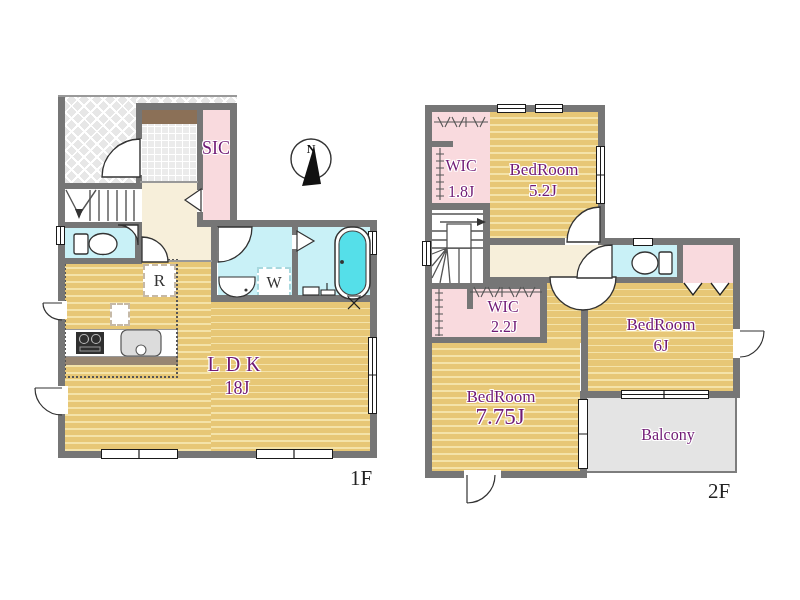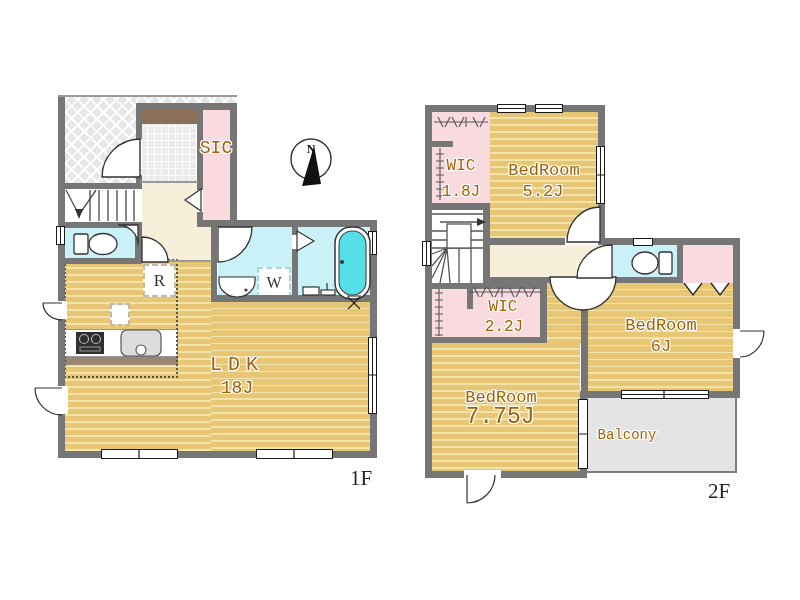--- a/index.html
+++ b/index.html
@@ -25,22 +25,22 @@
   .cstrip{background:#988672;z-index:3;}
   .dotted{border:2px dotted #555;z-index:3;background:transparent;}
   .dbox{background:#fff;border:2px dashed #c6b9a6;z-index:3;display:flex;align-items:center;justify-content:center;
         font-size:17px;color:#333;}
   .dboxw{background:#fff;border:2px dashed #a8d8de;z-index:3;display:flex;align-items:center;justify-content:center;
         font-size:16px;color:#333;}
   .win-h{z-index:5;border:1px solid #1a1a1a;background:linear-gradient(to bottom,#fff 0 44%,#1a1a1a 44% 56%,#fff 56% 100%);}
   .win-v{z-index:5;border:1px solid #1a1a1a;background:linear-gradient(to right,#fff 0 44%,#1a1a1a 44% 56%,#fff 56% 100%);}
   .gap{background:#fff;z-index:5;}
   svg.overlay{position:absolute;left:0;top:0;z-index:9;pointer-events:none;}
-  .lbl{position:absolute;transform:translate(-50%,-50%);z-index:10;color:#a16207;white-space:nowrap;
-       text-shadow:-1px -1px 0 #fff,1px -1px 0 #fff,-1px 1px 0 #fff,1px 1px 0 #fff,-1px 0 0 #fff,1px 0 0 #fff,0 -1px 0 #fff,0 1px 0 #fff;font-family:Liberation Mono, monospace;}
+  .lbl{position:absolute;transform:translate(-50%,-50%);z-index:10;color:#701a75;white-space:nowrap;
+       text-shadow:-1px -1px 0 #fff,1px -1px 0 #fff,-1px 1px 0 #fff,1px 1px 0 #fff,-1px 0 0 #fff,1px 0 0 #fff,0 -1px 0 #fff,0 1px 0 #fff;}
   .flabel{position:absolute;transform:translate(-50%,-50%);z-index:10;color:#222;font-size:21px;text-shadow:none;}
 </style>
 </head>
 <body>
 
 <div class="canvas">
 
   <div>
 
     <i class="el hatch" style="left:58px;top:97px;width:78px;height:86px"></i>
@@ -153,21 +153,21 @@
     <div class="lbl" style="left:461px;top:166px;font-size:16px">WIC</div>
     <div class="lbl" style="left:461px;top:192px;font-size:16px">1.8J</div>
     <div class="lbl" style="left:544px;top:170px;font-size:17px">BedRoom</div>
     <div class="lbl" style="left:543px;top:191px;font-size:17px">5.2J</div>
     <div class="lbl" style="left:503px;top:307px;font-size:16px">WIC</div>
     <div class="lbl" style="left:504px;top:327px;font-size:16px">2.2J</div>
     <div class="lbl" style="left:661px;top:325px;font-size:17px">BedRoom</div>
     <div class="lbl" style="left:661px;top:346px;font-size:17px">6J</div>
     <div class="lbl" style="left:501px;top:397px;font-size:17px">BedRoom</div>
     <div class="lbl" style="left:500px;top:417px;font-size:23px">7.75J</div>
-    <div class="lbl" style="left:627px;top:435px;font-size:14px">Balcony</div>
+    <div class="lbl" style="left:668px;top:435px;font-size:16px">Balcony</div>
     <div class="flabel" style="left:719px;top:491px">2F</div>
   </div>
 
   <svg class="overlay" width="800" height="600" viewBox="0 0 800 600">
 
     <g fill="#fff" stroke="#333" stroke-width="1.4">
       <path d="M140,139 A38,38 0 0 0 102,177 L140,177 Z"></path>
     </g>
     <g fill="#fff" stroke="#333" stroke-width="1.3">
       <path d="M138,225 L118,225 A20,20 0 0 1 138,245 Z"></path>

